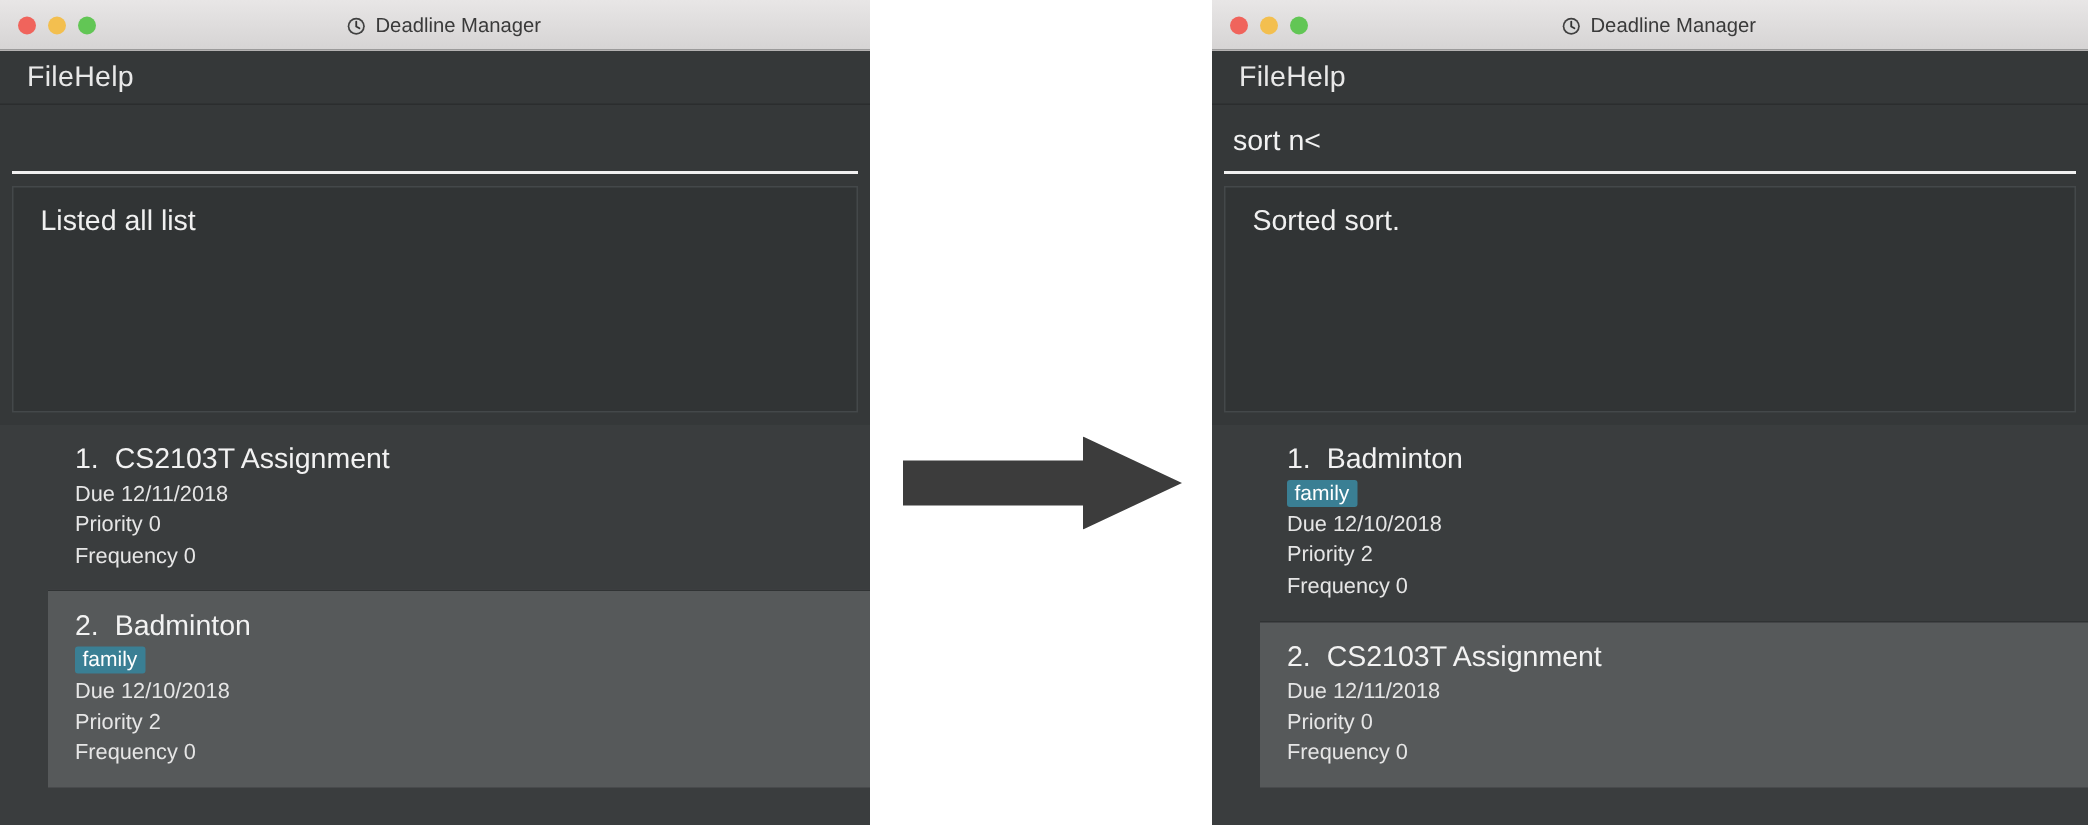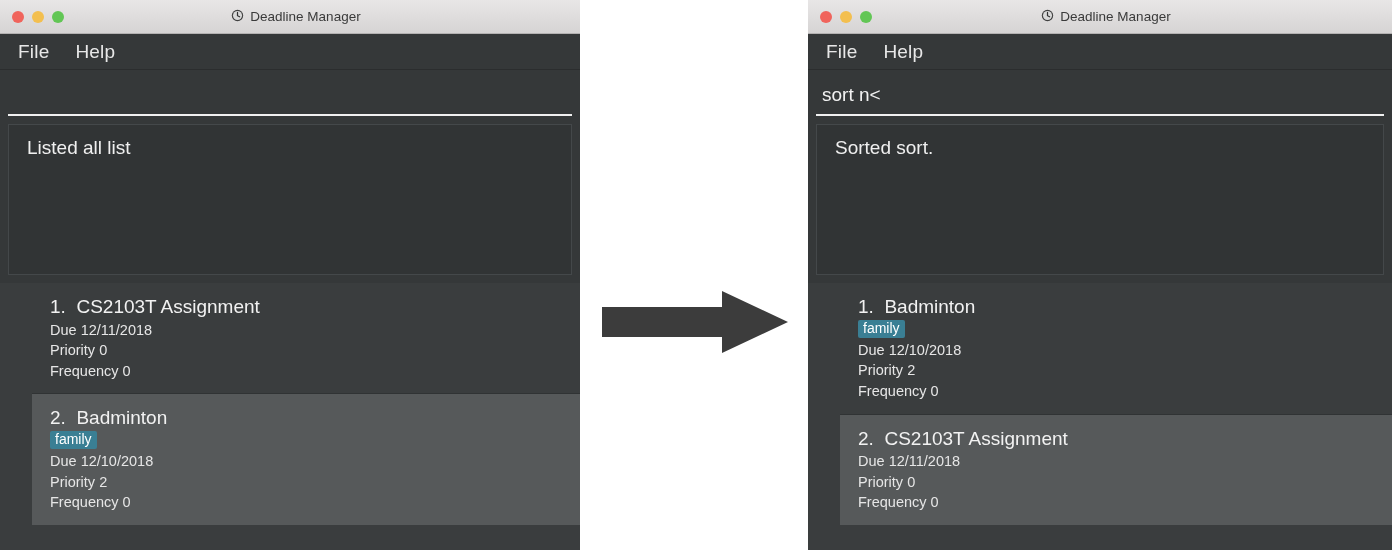--- a/index.html
+++ b/index.html
@@ -51,21 +51,21 @@
     display: block;
   }
   .light.close    { background: #f0645c; }
   .light.minimize { background: #f3bf4f; }
   .light.zoom     { background: #62c655; }
 
   .title-center {
     position: absolute;
     left: 12px; right: 0;
     display: flex;
-    align-items: flex-start;
+    align-items: flex-end;
     justify-content: center;
     gap: 6px;
     pointer-events: none;
   }
   .title-text {
     font-size: 13.5px;
     color: #3a3a3a;
     font-family: "Liberation Sans", sans-serif;
   }
   .clock-icon {
@@ -75,21 +75,20 @@
   }
 
   
   .menubar {
     flex: 0 0 35px;
     height: 35px;
     background: #353839;
     display: flex;
     align-items: center;
     padding-left: 18px;
-    gap: 26px;
     border-bottom: 1px solid #2b2d2e;
   }
   .menu-item {
     color: #e8e8e8;
     font-size: 19px;
     font-family: "Liberation Sans", sans-serif;
     line-height: 1;
     letter-spacing: 0.2px;
   }
 

